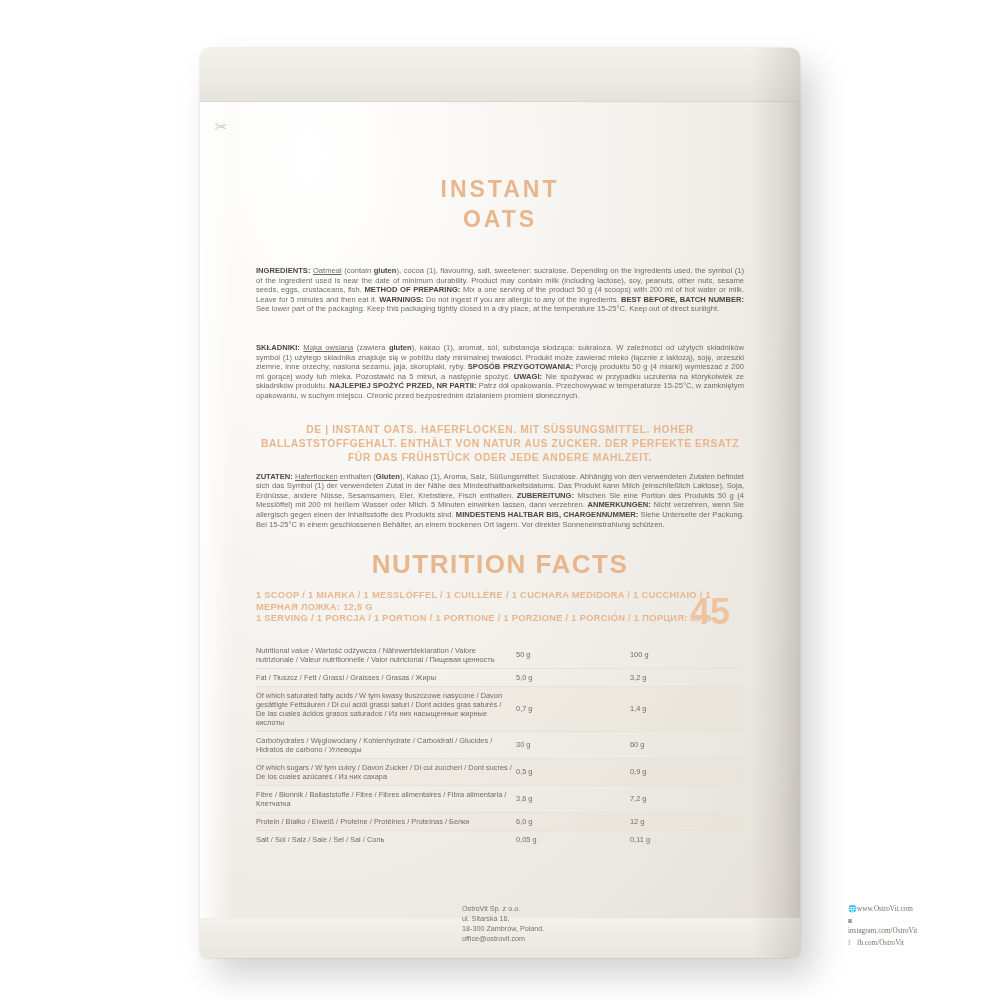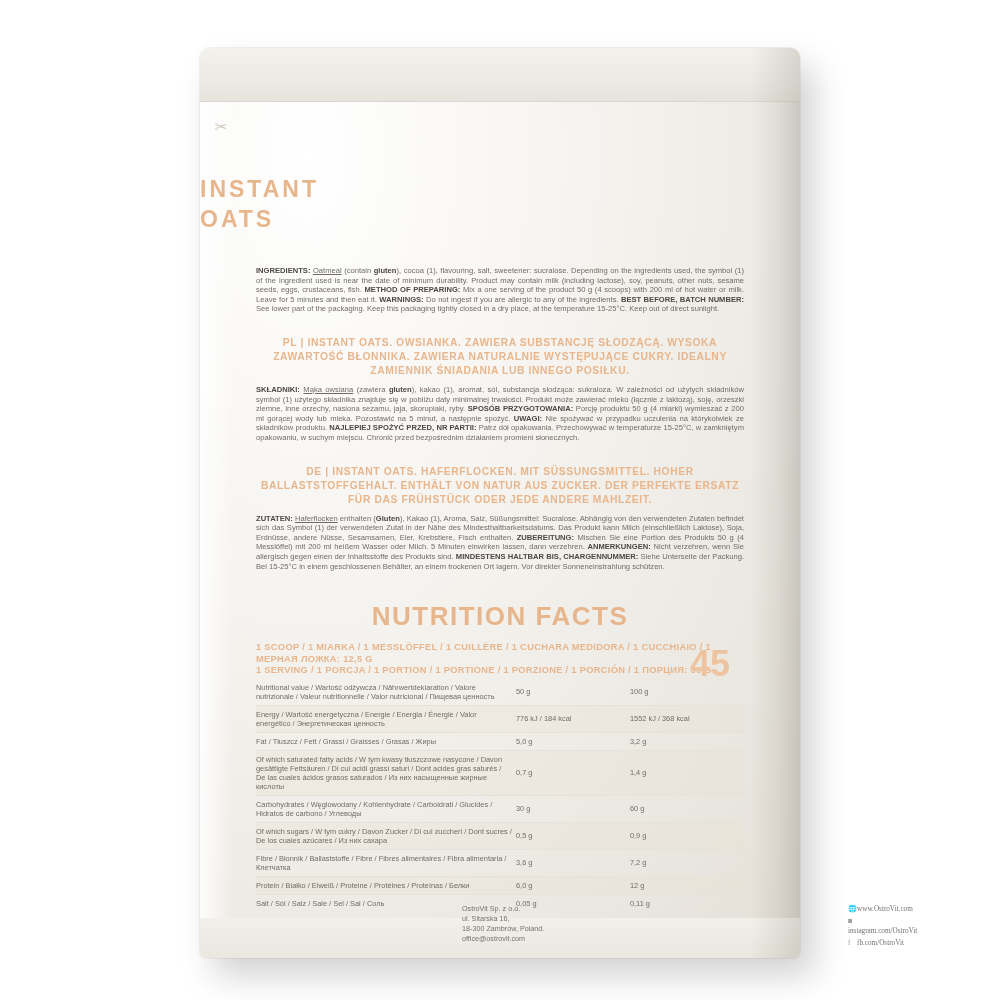--- a/index.html
+++ b/index.html
@@ -47,21 +47,21 @@
   }
   .notch{
     position:absolute;left:12px;top:70px;width:18px;height:18px;
     color:#cfc9bf;font-size:15px;line-height:18px;text-align:center;
   }
 
   .content{position:absolute;left:0;top:0;width:100%;height:100%;}
 
   
   .title{
-    text-align:left;color:#e8b68c;font-weight:bold;letter-spacing:3px;
+    text-align:center;color:#e8b68c;font-weight:bold;letter-spacing:3px;
   }
   .title .l1{font-size:23px;margin-top:128px;}
   .title .l2{font-size:23px;margin-top:3px;}
 
   
   .lang-head{
     text-align:center;color:#e8b68c;font-weight:bold;
     font-size:10.3px;letter-spacing:0.6px;line-height:14px;
     padding:0 56px;text-transform:uppercase;
   }
@@ -70,36 +70,36 @@
     font-size:7.6px;line-height:9.6px;text-align:justify;color:#6f6c68;
   }
   .body-text b{color:#4b4845;}
   .body-text u{text-decoration:underline;}
 
   .gap-a{height:26px;}
   .gap-b{height:22px;}
 
   
   .nf-title{
-    margin-top:30px;text-align:center;color:#e8b68c;
+    margin-top:20px;text-align:center;color:#e8b68c;
     font-weight:bold;font-size:26px;letter-spacing:1.5px;
   }
   .serv-wrap{
     position:relative;padding:0 56px;margin-top:10px;color:#e8b68c;
     font-weight:bold;font-size:9.3px;line-height:11.6px;letter-spacing:0.3px;
   }
   .serv-count{
     position:absolute;right:70px;top:4px;
     font-size:36px;line-height:36px;color:#edc49f;font-weight:bold;letter-spacing:0;
   }
   .serv-2{margin-top:5px;}
 
   
   table.nf{
-    width:488px;margin:2px 0 0 56px;border-collapse:collapse;
+    width:488px;margin:17px 0 0 56px;border-collapse:collapse;
     font-size:7.4px;line-height:9px;color:#6f6c68;
   }
   table.nf td{
     padding:4px 4px 4px 0;border-top:1px solid #e6e2da;vertical-align:middle;
   }
   table.nf tr:first-child td{border-top:none;}
   table.nf tr.alt{background:rgba(234,226,214,0.38);}
   td.c1{width:262px;}
   td.c2{width:113px;text-align:left;}
   td.c3{width:113px;text-align:left;}
@@ -127,46 +127,40 @@
 
       <div class="title">
         <div class="l1">INSTANT</div>
         <div class="l2">OATS</div>
       </div>
 
       <div class="gap-a"></div>
       <div class="body-text"><b>INGREDIENTS:</b> <u>Oatmeal</u> (contain <b>gluten</b>), cocoa (1), flavouring, salt, sweetener: sucralose. Depending on the ingredients used, the symbol (1) of the ingredient used is near the date of minimum durability. Product may contain milk (including lactose), soy, peanuts, other nuts, sesame seeds, eggs, crustaceans, fish. <b>METHOD OF PREPARING:</b> Mix a one serving of the product 50 g (4 scoops) with 200 ml of hot water or milk. Leave for 5 minutes and then eat it. <b>WARNINGS:</b> Do not ingest if you are allergic to any of the ingredients. <b>BEST BEFORE, BATCH NUMBER:</b> See lower part of the packaging. Keep this packaging tightly closed in a dry place, at the temperature 15-25°C. Keep out of direct sunlight.</div>
 
       <div class="gap-b"></div>
-      <div class="lang-head">PL  |  INSTANT OATS. OWSIANKA. ZAWIERA SUBSTANCJĘ SŁODZĄCĄ. WYSOKA ZAWARTOŚĆ BŁONNIKA. ZAWIERA NATURALNIE WYSTĘPUJĄCE CUKRY. IDEALNY ZAMIENNIK ŚNIADANIA LUB INNEGO POSIŁKU.</div>
       <div class="body-text"><b>SKŁADNIKI:</b> <u>Mąka owsiana</u> (zawiera <b>gluten</b>), kakao (1), aromat, sól, substancja słodząca: sukraloza. W zależności od użytych składników symbol (1) użytego składnika znajduje się w pobliżu daty minimalnej trwałości. Produkt może zawierać mleko (łącznie z laktozą), soję, orzeszki ziemne, inne orzechy, nasiona sezamu, jaja, skorupiaki, ryby. <b>SPOSÓB PRZYGOTOWANIA:</b> Porcję produktu 50 g (4 miarki) wymieszać z 200 ml gorącej wody lub mleka. Pozostawić na 5 minut, a następnie spożyć. <b>UWAGI:</b> Nie spożywać w przypadku uczulenia na którykolwiek ze składników produktu. <b>NAJLEPIEJ SPOŻYĆ PRZED, NR PARTII:</b> Patrz dół opakowania. Przechowywać w temperaturze 15-25°C, w zamkniętym opakowaniu, w suchym miejscu. Chronić przed bezpośrednim działaniem promieni słonecznych.</div>
 
       <div class="gap-b"></div>
       <div class="lang-head">DE  |  INSTANT OATS. HAFERFLOCKEN. MIT SÜSSUNGSMITTEL. HOHER BALLASTSTOFFGEHALT. ENTHÄLT VON NATUR AUS ZUCKER. DER PERFEKTE ERSATZ FÜR DAS FRÜHSTÜCK ODER JEDE ANDERE MAHLZEIT.</div>
       <div class="body-text"><b>ZUTATEN:</b> <u>Haferflocken</u> enthalten (<b>Gluten</b>), Kakao (1), Aroma, Salz, Süßungsmittel: Sucralose. Abhängig von den verwendeten Zutaten befindet sich das Symbol (1) der verwendeten Zutat in der Nähe des Mindesthaltbarkeitsdatums. Das Produkt kann Milch (einschließlich Laktose), Soja, Erdnüsse, andere Nüsse, Sesamsamen, Eier, Krebstiere, Fisch enthalten. <b>ZUBEREITUNG:</b> Mischen Sie eine Portion des Produkts 50 g (4 Messlöffel) mit 200 ml heißem Wasser oder Milch. 5 Minuten einwirken lassen, dann verzehren. <b>ANMERKUNGEN:</b> Nicht verzehren, wenn Sie allergisch gegen einen der Inhaltsstoffe des Produkts sind. <b>MINDESTENS HALTBAR BIS, CHARGENNUMMER:</b> Siehe Unterseite der Packung. Bei 15-25°C in einem geschlossenen Behälter, an einem trockenen Ort lagern. Vor direkter Sonneneinstrahlung schützen.</div>
 
       <div class="nf-title">NUTRITION FACTS</div>
 
       <div class="serv-wrap">
         <div class="serv-count">45</div>
         <div class="serv-2">1 SCOOP / 1 MIARKA / 1 MESSLÖFFEL / 1 CUILLÈRE / 1 CUCHARA MEDIDORA / 1 CUCCHIAIO / 1 МЕРНАЯ ЛОЖКА: 12,5 G</div>
         <div>1 SERVING / 1 PORCJA / 1 PORTION / 1 PORTIONE / 1 PORZIONE / 1 PORCIÓN / 1 ПОРЦИЯ: 50 G</div>
       </div>
 
       <table class="nf">
         <tbody>
             <tr>
               <td class="c1">Nutritional value / Wartość odżywcza / Nährwertdeklaration / Valore nutrizionale / Valeur nutritionnelle / Valor nutricional / Пищевая ценность</td>
               <td class="c2">50 g</td>
               <td class="c3">100 g</td>
-            </tr>
-            <tr class="alt">
-              <td class="c1">Energy / Wartość energetyczna / Energie / Energia / Énergie / Valor energético / Энергетическая ценность</td>
-              <td class="c2">776 kJ / 184 kcal</td>
-              <td class="c3">1552 kJ / 368 kcal</td>
             </tr>
             <tr>
               <td class="c1">Fat / Tłuszcz / Fett / Grassi / Graisses / Grasas / Жиры</td>
               <td class="c2">5,0 g</td>
               <td class="c3">3,2 g</td>
             </tr>
             <tr class="alt">
               <td class="c1">Of which saturated fatty acids / W tym kwasy tłuszczowe nasycone / Davon gesättigte Fettsäuren / Di cui acidi grassi saturi / Dont acides gras saturés / De las cuales ácidos grasos saturados / Из них насыщенные жирные кислоты</td>
               <td class="c2">0,7 g</td>
               <td class="c3">1,4 g</td>

